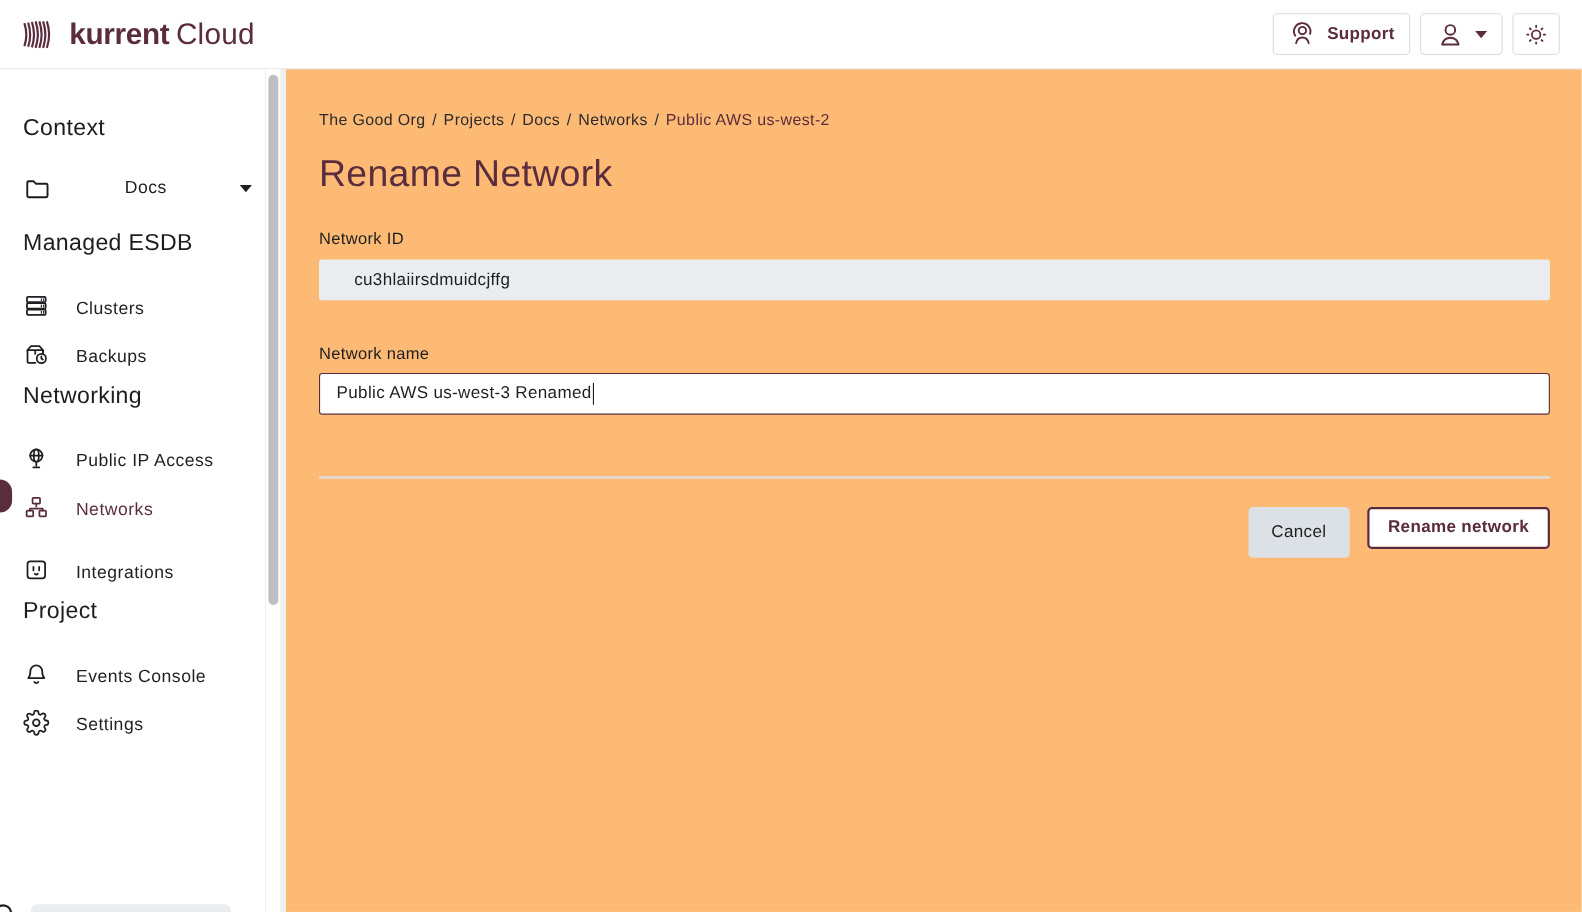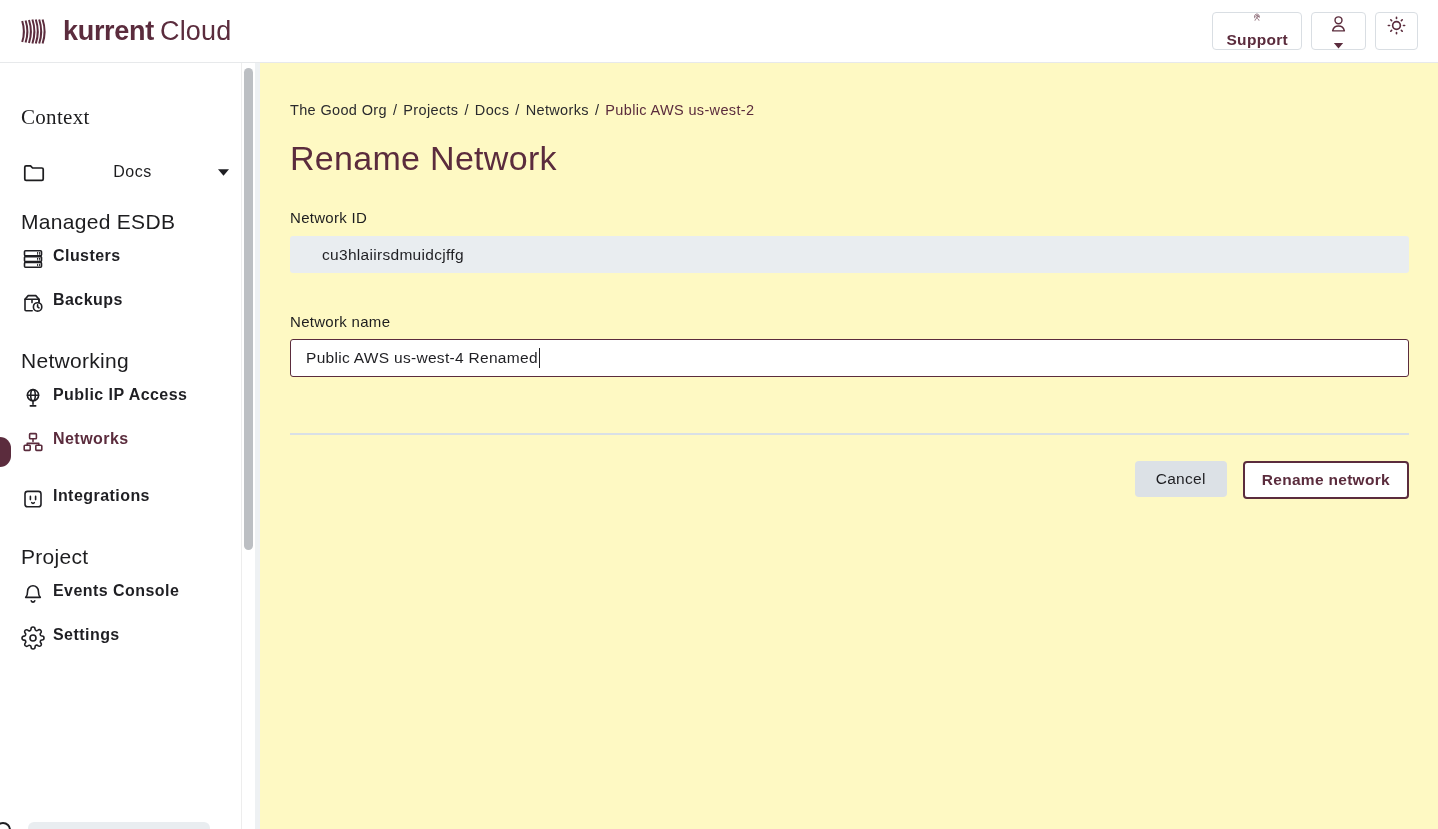--- a/index.html
+++ b/index.html
@@ -10,72 +10,72 @@
   .header { height: 63px; display: flex; align-items: center; padding: 0 20px;
     border-bottom: 1px solid #e7e9eb; background: #fff; }
   .logo { display: flex; align-items: flex-end; gap: 9px; }
   .logo-text { font-size: 27px; color: #5b2c3d; letter-spacing: -0.3px; }
   .logo-text b { font-weight: 800; }
   .logo-text .suffix { font-weight: 400; margin-left: 6px; letter-spacing: 0.2px; }
   .header-spacer { flex: 1; }
   .header-actions { display: flex; align-items: center; gap: 9px; }
   .hbtn { display: flex; align-items: center; gap: 9px; height: 38px; padding: 0 13px;
     background: #fff; border: 1px solid #d9dee3; border-radius: 4px; color: #5b2c3d;
-    font-size: 15.5px; font-weight: 600; letter-spacing: 0.3px; cursor: pointer; flex-direction: column; }
+    font-size: 15.5px; font-weight: 600; letter-spacing: 0.3px; cursor: pointer; }
   .hbtn svg { display: block; }
 
   
   .body-row { display: flex; height: 766px; position: relative; }
 
   
   .sidebar { width: 242px; border-right: 1px solid #ededed; padding: 0 0 0 21px;
     position: relative; overflow: hidden; }
   .scroll-gutter { width: 13px; position: relative; background: #fff; }
   .scroll-thumb { position: absolute; left: 2px; top: 5px; width: 9px; height: 482px;
     background: #bcbfc3; border-radius: 5px; }
   .section-heading { font-size: 21px; font-weight: 400; color: #1d1d1f;
     letter-spacing: 0.3px; margin-top: 14px; }
-  .section-heading.first { margin-top: 42px; font-family: Liberation Serif, serif; }
-  .nav-item { height: 44px; display: flex; align-items: flex-start; gap: 8px;
-    color: #1f1f23; cursor: pointer; position: relative; font-weight: bold; }
+  .section-heading.first { margin-top: 42px; }
+  .nav-item { height: 44px; display: flex; align-items: flex-end; gap: 24px;
+    color: #1f1f23; cursor: pointer; position: relative; }
   .nav-item .label { font-size: 16px; letter-spacing: 0.45px; }
   .nav-item svg { flex: 0 0 auto; display: block; }
   .nav-group { margin-top: 13px; }
   .nav-item.active { color: #5b2c3d; }
   .active-pill { position: absolute; left: -21px; top: 50%; transform: translateY(-50%);
     width: 11px; height: 30px; background: #5b2c3d; border-radius: 0 15px 15px 0; }
   .context-selector { margin-top: 17px; height: 50px; display: flex; align-items: center;
     cursor: pointer; padding-right: 12px; }
   .context-selector .sel-label { flex: 1; text-align: center; font-size: 16px; letter-spacing: 0.45px; }
   .bottom-partial { position: absolute; bottom: -5px; left: 28px; width: 182px; height: 12px;
     background: #e9edf0; border-radius: 6px; }
   .bottom-partial-icon { position: absolute; bottom: -9px; left: -5px; width: 16px; height: 16px;
     border: 2px solid #1f1f23; border-radius: 50%; background: #fff; }
 
   
-  .main { flex: 1; border-left: 5px solid #eef1f3; padding: 39px 29px 0 30px; background: #fef9c3; }
+  .main { flex: 1; border-left: 5px solid #eef1f3; padding: 39px 29px 0 30px; background: #fdba74; }
   .breadcrumb { font-size: 14.5px; letter-spacing: 0.35px; color: #2b2b2e; }
   .breadcrumb .sep { margin: 0 6px; }
   .breadcrumb .crumb { cursor: pointer; }
   .breadcrumb .current { color: #5b2c3d; }
   .page-title { margin-top: 21px; font-size: 34px; font-weight: 400; color: #5b2c3d;
     letter-spacing: 0.3px; }
   .field-label { margin-top: 31px; font-size: 15px; letter-spacing: 0.3px; color: #1d1d1f; }
   .field-readonly { margin-top: 10px; height: 37px; width: 1119px; background: #e9edf0;
     border: none; border-radius: 3px; padding: 0 32px; font-size: 15.5px; letter-spacing: 0.3px;
     color: #1f1f23; font-family: "Liberation Sans", sans-serif; display: block; }
   .field-input { margin-top: 9px; height: 38px; width: 1119px; background: #fff;
     border: 1.5px solid #5b2c3d; border-radius: 3px; padding: 0 15px; display: flex;
     align-items: center; font-size: 15.5px; letter-spacing: 0.3px; color: #1f1f23; cursor: text; }
   .text-caret { display: inline-block; width: 1.5px; height: 20px; background: #1f1f23;
     margin-left: 1px; animation: blink 1.1s steps(1) infinite; }
   @keyframes blink { 50% { opacity: 0; } }
   .divider { margin-top: 56px; width: 1119px; border: none; border-top: 2px solid #d9e0e6; }
   .actions { margin-top: 26px; width: 1119px; display: flex; justify-content: flex-end; gap: 16px; }
-  .btn-cancel { height: 36px; padding: 0 21px; background: #dce1e6; border: none; border-radius: 4px;
+  .btn-cancel { height: 46px; padding: 0 21px; background: #dce1e6; border: none; border-radius: 4px;
     font-size: 15.5px; letter-spacing: 0.3px; color: #1f1f23; cursor: pointer;
     font-family: "Liberation Sans", sans-serif; }
   .btn-primary-outline { height: 38px; padding: 0 17px; background: #fff;
     border: 2px solid #5b2c3d; border-radius: 4px; font-size: 15.5px; font-weight: 600;
     letter-spacing: 0.3px; color: #5b2c3d; cursor: pointer; font-family: "Liberation Sans", sans-serif; }
 
   .ico { stroke: currentColor; fill: none; stroke-width: 1.6; stroke-linecap: round; stroke-linejoin: round; }
 </style>
 </head>
 <body>
@@ -224,21 +224,21 @@
       <span class="crumb">The Good Org</span><span class="sep">/</span><span class="crumb">Projects</span><span class="sep">/</span><span class="crumb">Docs</span><span class="sep">/</span><span class="crumb">Networks</span><span class="sep">/</span><span class="current">Public AWS us-west-2</span>
     </div>
 
     <h1 class="page-title">Rename Network</h1>
 
     <div class="field-label">Network ID</div>
     <input class="field-readonly" readonly="" value="cu3hlaiirsdmuidcjffg" style="">
 
     <div class="field-label" style="margin-top:40px;">Network name</div>
     <div class="field-input" role="textbox">
-      <span>Public AWS us-west-4 Renamed</span>
+      <span>Public AWS us-west-3 Renamed</span>
         <span class="text-caret"></span>
     </div>
 
     <hr class="divider">
 
     <div class="actions">
       <button class="btn-cancel">Cancel</button>
       <button class="btn-primary-outline">Rename network</button>
     </div>
   </div>

